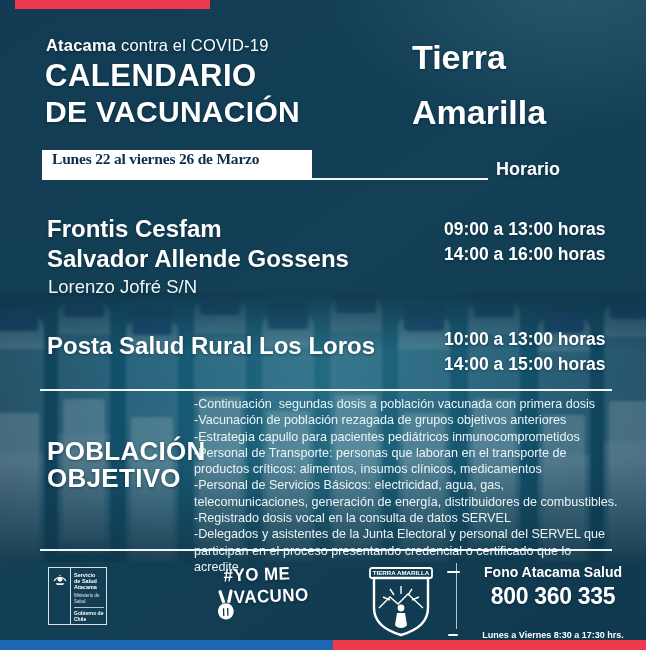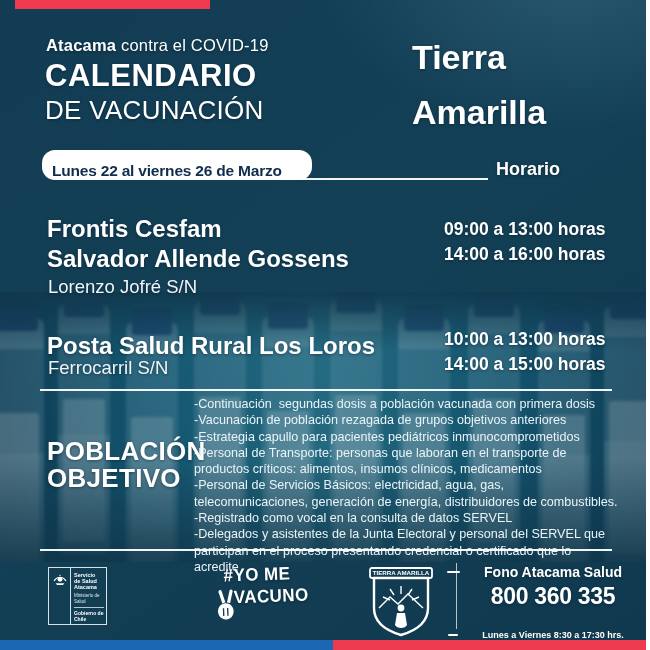--- a/index.html
+++ b/index.html
@@ -30,25 +30,25 @@
   .vial:nth-child(8){left:468px;top:12px;height:250px;}
   .vial:nth-child(9){left:538px;top:28px;}
   .vial:nth-child(10){left:604px;top:14px;}
   .band-overlay{position:absolute;inset:0;
     background:linear-gradient(180deg, rgba(16,55,76,.92) 0%, rgba(16,55,76,.25) 22%, rgba(12,45,65,.25) 62%, rgba(15,52,72,.88) 100%);}
   
   .h-shadow{text-shadow:0 1px 3px rgba(3,20,30,.45);}
   .kicker{left:46px;top:36px;font-size:16.5px;letter-spacing:.2px;}
   .kicker b{font-weight:800;}
   .title1{left:45px;top:58px;font-size:31px;font-weight:700;letter-spacing:.5px;}
-  .title2{left:45px;top:95px;font-size:26px;font-weight:400;letter-spacing:.3px;text-align:right;}
+  .title2{left:45px;top:95px;font-size:30px;font-weight:700;letter-spacing:.3px;text-align:right;}
   .city1{left:412px;top:38px;font-size:34px;font-weight:800;}
   .city2{left:412px;top:93px;font-size:34px;font-weight:800;}
-  .date-banner{left:42px;top:150px;width:270px;height:30px;background:#ffffff;border-radius:13px;
-    display:flex;align-items:flex-end;padding-left:10px;box-sizing:border-box;}
+  .date-banner{left:42px;top:150px;width:270px;height:30px;background:#ffffff;border-radius:0;
+    display:flex;align-items:flex-start;padding-left:10px;box-sizing:border-box;font-family:Liberation Serif, serif;}
   .date-banner span{color:#0F2D4D;font-size:15.5px;font-weight:800;letter-spacing:-.2px;white-space:nowrap;}
   .banner-line{left:300px;top:178px;width:188px;height:2px;background:rgba(255,255,255,.95);}
   .horario{left:496px;top:159px;font-size:18px;font-weight:800;}
   .loc-name{font-size:24px;font-weight:800;white-space:nowrap;}
   .loc-addr{font-size:18.5px;font-weight:400;color:#eef6f9;white-space:nowrap;}
   .hours{font-size:17.5px;font-weight:800;white-space:nowrap;}
   .watermark{left:110px;top:311px;width:420px;text-align:center;font-size:25px;letter-spacing:1px;
     color:rgba(212,228,236,.55);white-space:nowrap;}
   .divider{height:2px;background:rgba(255,255,255,.95);}
   .pob{font-size:26px;font-weight:800;letter-spacing:.3px;}
@@ -114,34 +114,33 @@
   <div class="abs horario h-shadow">Horario</div>
 
   <div class="abs loc-name h-shadow" style="left:47px;top:215px;">Frontis Cesfam</div>
   <div class="abs loc-name h-shadow" style="left:47px;top:245px;">Salvador Allende Gossens</div>
   <div class="abs loc-addr h-shadow" style="left:48px;top:276px;">Lorenzo Jofré S/N</div>
   <div class="abs hours h-shadow" style="left:444px;top:219px;">09:00 a 13:00 horas</div>
   <div class="abs hours h-shadow" style="left:444px;top:244px;text-align:center;">14:00 a 16:00 horas</div>
 
 
   <div class="abs loc-name h-shadow" style="left:47px;top:332px;">Posta Salud Rural Los Loros</div>
-  <div class="abs loc-addr h-shadow" style="left:48px;top:357px;">Ferrocarril S/N</div>
   <div class="abs hours h-shadow" style="left:444px;top:329px;">10:00 a 13:00 horas</div>
   <div class="abs hours h-shadow" style="left:444px;top:354px;">14:00 a 15:00 horas</div>
 
   <div class="abs divider" style="left:40px;top:389px;width:572px;"></div>
   <div class="abs pob h-shadow" style="left:47px;top:436px;">POBLACIÓN</div>
   <div class="abs pob h-shadow" style="left:47px;top:463px;">OBJETIVO</div>
   <div class="abs bullets">
     <div>-Continuación  segundas dosis a población vacunada con primera dosis</div>
     <div>-Vacunación de población rezagada de grupos objetivos anteriores</div>
     <div>-Estrategia capullo para pacientes pediátricos inmunocomprometidos</div>
     <div>-Personal de Transporte: personas que laboran en el transporte de productos críticos: alimentos, insumos clínicos, medicamentos</div>
     <div>-Personal de Servicios Básicos: electricidad, agua, gas, telecomunicaciones, generación de energía, distribuidores de combustibles.</div>
-    <div>-Registrado como vocal en la consulta de datos SERVEL</div>
+    <div>-Registrado dosis vocal en la consulta de datos SERVEL</div>
     <div>-Delegados y asistentes de la Junta Electoral y personal del SERVEL que participan en el proceso presentando credencial o certificado que lo acredite</div>
   </div>
   <div class="abs divider" style="left:40px;top:549px;width:572px;"></div>
 
   <div class="abs gov-logo">
     <div class="gov-left">
       <svg width="16" height="14" viewBox="0 0 20 16">
         <g fill="#ffffff">
           <path d="M10 1.2l1 1.9H9z"></path>
           <circle cx="10" cy="7" r="3.1"></circle>

